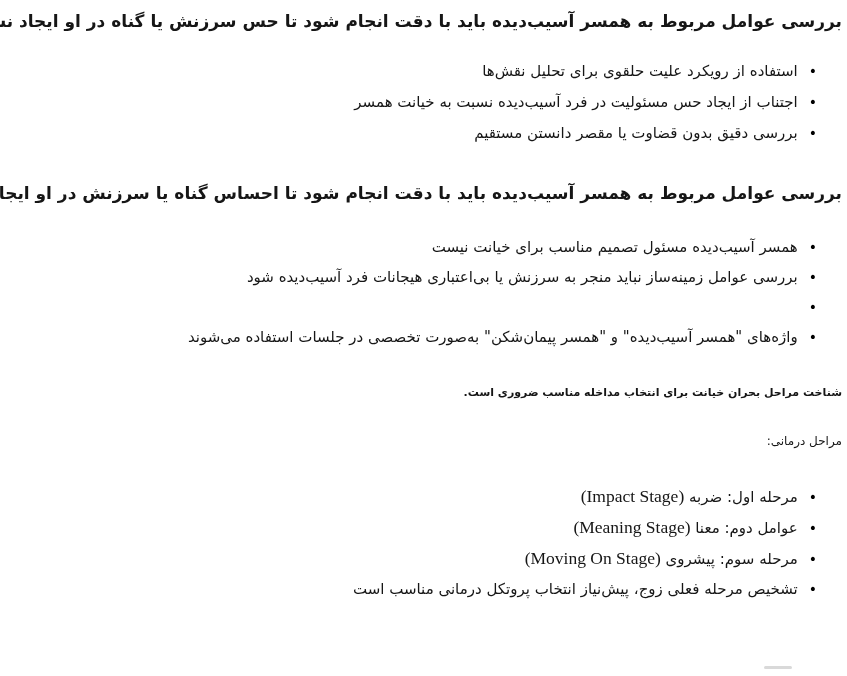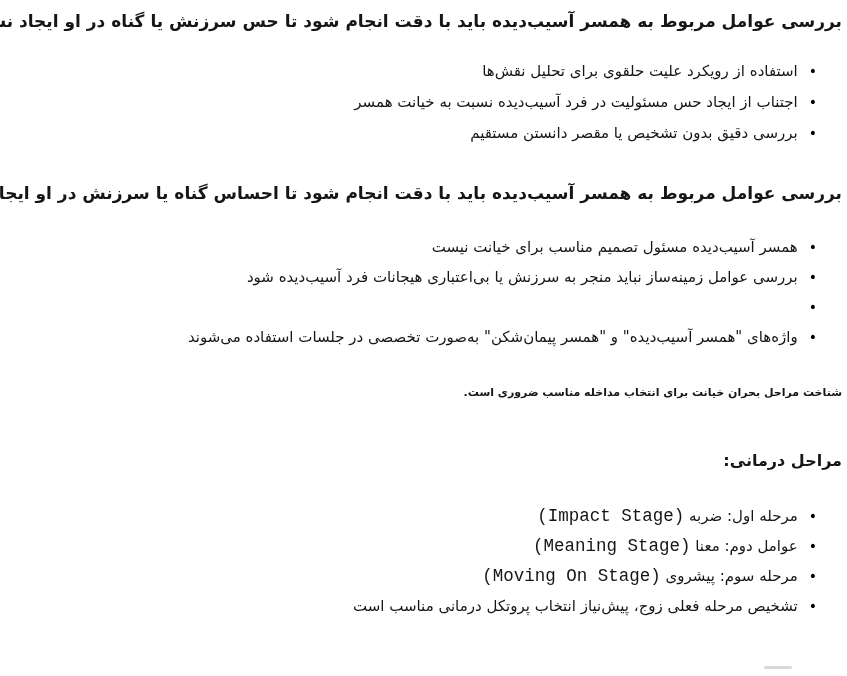--- a/index.html
+++ b/index.html
@@ -27,24 +27,24 @@
   .heading {
     font-weight: bold;
     font-size: 17px;
     margin: 0;
   }
   .h1 { line-height: 30px; white-space: nowrap; }
   .h2 { margin-top: 26px; line-height: 36px; }
   .h2 .hline { white-space: nowrap; }
   .h3 { margin-top: 26px; line-height: 30px; font-size: 11px; }
   .subheading {
-    margin-top: 38px;
+    margin-top: 18px;
     line-height: 30px;
-    font-weight: bold;
-    font-size: 16px;
+    font-weight: normal;
+    font-size: 12px;
   }
   ul.blist {
     list-style: none;
     margin: 0;
     padding: 0 25px 0 0;
   }
   ul.blist.g1 { margin-top: 20px; }
   ul.blist.g2 { margin-top: 21px; }
   ul.blist.g3 { margin-top: 25px; }
   ul.blist li {
@@ -56,21 +56,21 @@
     white-space: nowrap;
   }
   ul.blist.g2 li, ul.blist.g3 li { line-height: 30px; }
   .dot {
     flex: 0 0 auto;
     font-size: 14px;
     color: #000000;
   }
   .txt { direction: rtl; unicode-bidi: embed; }
   .en {
-    font-family: Liberation Mono, monospace;
+    font-family: Liberation Serif, serif;
     font-size: 17.5px;
     direction: ltr;
     unicode-bidi: embed;
     margin-top: 8px;
   }
   .cutoff-fragment {
     position: absolute;
     top: 666px;
     right: 55px;
     width: 28px;
@@ -90,21 +90,21 @@
     <li>
       <span class="dot">•</span>
       <span class="txt">استفاده از رویکرد علیت حلقوی برای تحلیل نقش‌ها</span>
     </li>
     <li>
       <span class="dot">•</span>
       <span class="txt">اجتناب از ایجاد حس مسئولیت در فرد آسیب‌دیده نسبت به خیانت همسر</span>
     </li>
     <li>
       <span class="dot">•</span>
-      <span class="txt">بررسی دقیق بدون تشخیص یا مقصر دانستن مستقیم</span>
+      <span class="txt">بررسی دقیق بدون قضاوت یا مقصر دانستن مستقیم</span>
     </li>
   </ul>
 
   <div class="heading h2">
     <div class="hline">بررسی عوامل مربوط به همسر آسیب‌دیده باید با دقت انجام شود تا احساس گناه یا سرزنش در او ایجاد</div>
   </div>
 
   <ul class="blist g2">
     <li>
       <span class="dot">•</span>

